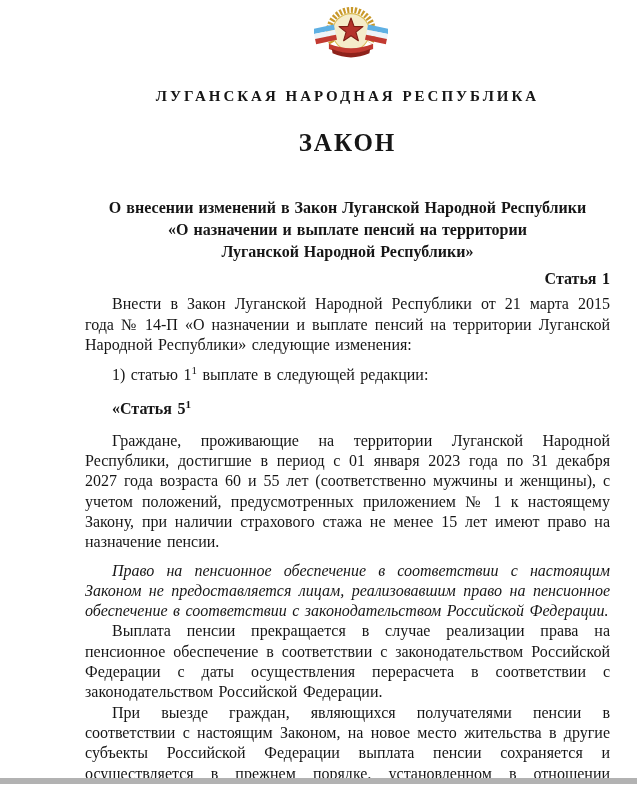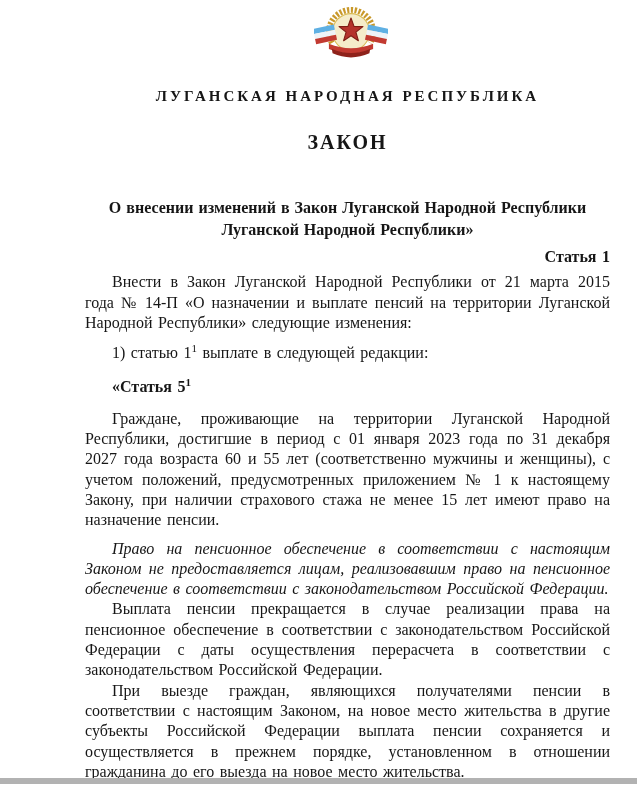--- a/index.html
+++ b/index.html
@@ -35,21 +35,21 @@
     text-align: center;
     font-size: 15px;
     font-weight: bold;
     letter-spacing: 3px;
     line-height: 19px;
     white-space: nowrap;
   }
   .doctype {
     margin-top: 22px;
     text-align: center;
-    font-size: 20px;
+    font-size: 25px;
     font-weight: bold;
     letter-spacing: 2px;
     line-height: 29px;
   }
   .law-title {
     margin-top: 40px;
     text-align: center;
     font-size: 16px;
     font-weight: bold;
     line-height: 22px;
@@ -121,20 +121,21 @@
         <path d="M24,61 Q50,72 76,61 L75,67 Q50,78 25,67 Z" fill="#8e221b"></path>
       </svg>
     </div>
 
     <div class="republic">ЛУГАНСКАЯ НАРОДНАЯ РЕСПУБЛИКА</div>
 
     <div class="doctype">ЗАКОН</div>
 
     <div class="law-title">
       <div>О внесении изменений в Закон Луганской Народной Республики</div>
+      <div>«О назначении и выплате пенсий на территории</div>
       <div>Луганской Народной Республики»</div>
     </div>
 
     <div class="body-text">
       <p class="article-head">Статья 1</p>
 
       <p class="para p-intro">Внести в Закон Луганской Народной Республики от 21 марта 2015 года № 14-П «О назначении и выплате пенсий на территории Луганской Народной Республики» следующие изменения:</p>
 
       <p class="para item-1"><span>1) статью 1</span><sup>1</sup><span> выплате в следующей редакции:</span></p>
 

